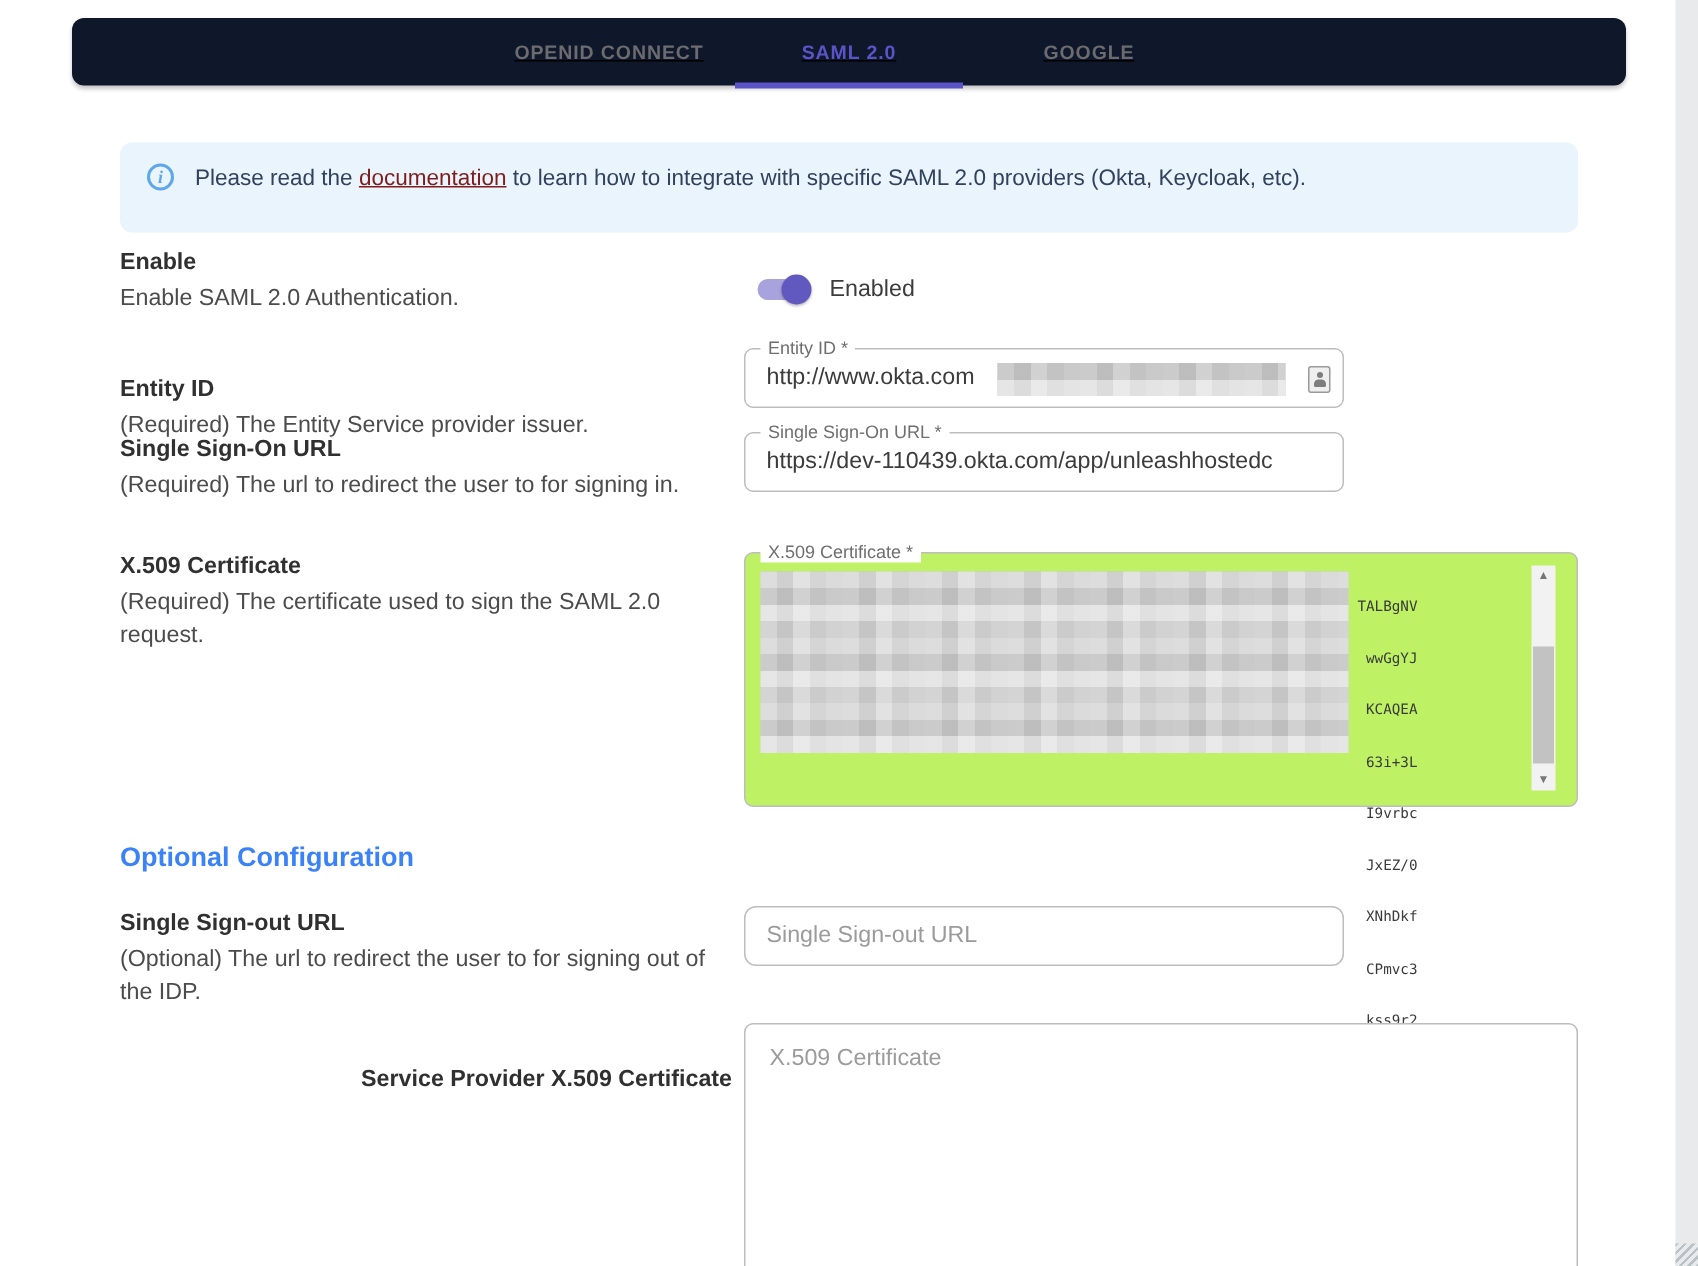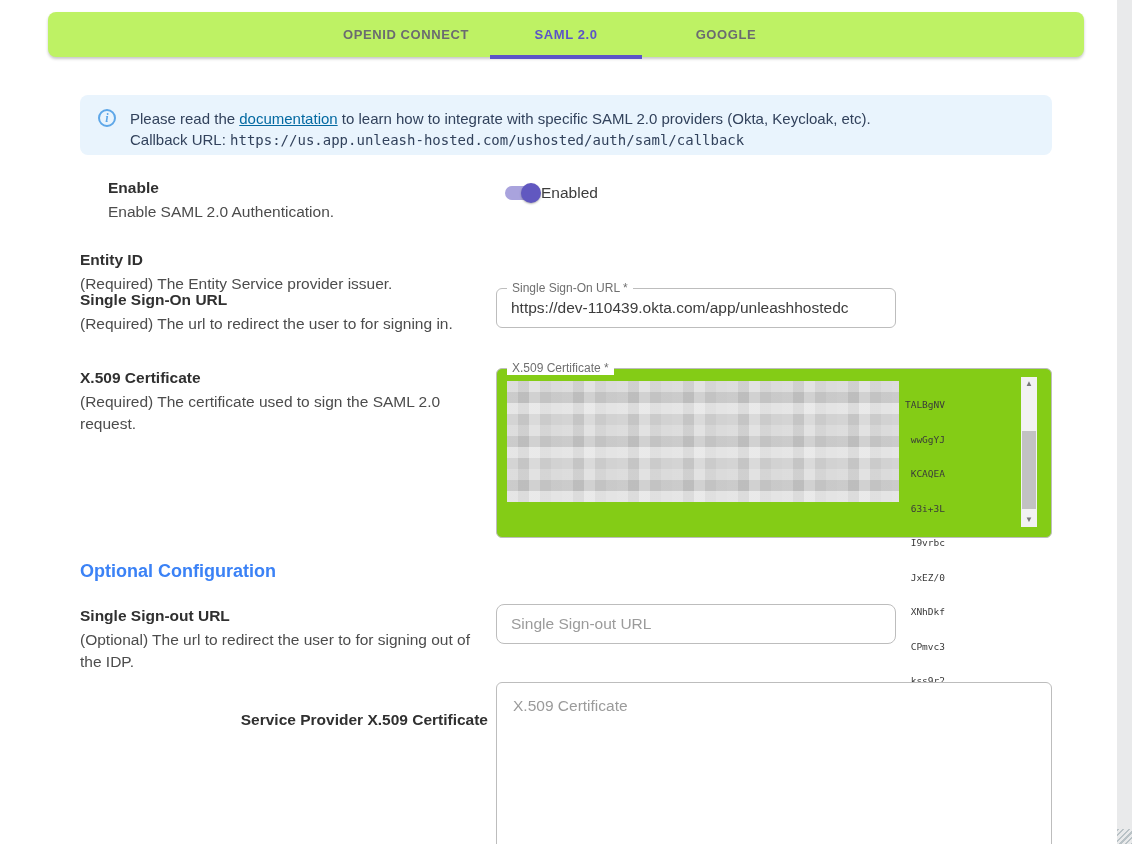--- a/index.html
+++ b/index.html
@@ -1,36 +1,36 @@
 <!DOCTYPE html>
 <html><head>
 <meta charset="utf-8">
 <style>
   * { margin:0; padding:0; box-sizing:border-box; }
   body { background:#ffffff; font-family:"Liberation Sans", sans-serif; }
   .page { position:relative; width:1132px; height:844px; background:#ffffff; overflow:hidden; }
 
   
   .tabbar { position:absolute; left:48px; top:12px; width:1036px; height:45px;
-    background:#bef264; border-radius:8px; box-shadow:0 2px 3px rgba(0,0,0,0.22);
-    display:flex; align-items:stretch; justify-content:center; }
+    background:#0f172a; border-radius:8px; box-shadow:0 2px 3px rgba(0,0,0,0.22);
+    display:flex; align-items:stretch; justify-content:center;text-decoration:underline; }
   .tab { position:relative; width:160px; display:flex; align-items:center; justify-content:center;
     font-size:13px; font-weight:bold; letter-spacing:0.6px; color:#6b6b70; cursor:pointer; }
   .tab.active { color:#5b54c8; }
   .tab .underline { position:absolute; left:4px; right:4px; bottom:-2px; height:4px; background:#5b54c8; }
 
   
   .alert { position:absolute; left:80px; top:95px; width:972px; height:60px;
     background:#e9f4fd; border-radius:8px; display:flex; padding:13px 16px 0 18px;
     color:#32425c; font-size:15px; }
   .info-icon { width:18px; height:18px; border:2px solid #5ea7e8; border-radius:50%;
     color:#5ea7e8; font-size:12px; font-weight:bold; line-height:14px; text-align:center;
     margin-right:14px; flex:0 0 auto; margin-top:1px; font-family:"Liberation Serif", serif; font-style:italic; }
   .alert-line { line-height:21px; }
-  .alert a { color:#0369a1; }
+  .alert a { color:#7f1d1d; }
   .mono { font-family:"DejaVu Sans Mono", monospace; font-size:14px; }
 
   
   .lbl-block { position:absolute; left:80px; width:408px; color:#4c4c4c; font-size:15.5px; line-height:22px; }
   .lbl-block h4 { color:#303030; font-size:15.5px; font-weight:bold; margin-bottom:2px; }
   .section-heading { position:absolute; left:80px; top:561px; font-size:18px; font-weight:bold; color:#3b82f6; }
 
   
   .field { position:absolute; border:1px solid #bdbdbd; border-radius:6px; background:#fff; }
   .field-label { position:absolute; top:-8px; left:10px; background:#fff; padding:0 5px;
@@ -38,40 +38,40 @@
   .field input { width:100%; height:100%; border:none; outline:none; background:transparent;
     font-family:"Liberation Sans", sans-serif; font-size:15.5px; color:#3c3c3c; padding:0 14px; border-radius:6px; }
   .field input::placeholder { color:#9b9b9b; opacity:1; }
 
   
   .toggle-row { position:absolute; left:503px; top:181px; display:flex; align-items:center; }
   .switch { position:relative; width:38px; height:24px; cursor:pointer; }
   .switch .track { position:absolute; left:2px; top:5px; width:34px; height:14px; border-radius:7px; background:#a9a3dd; }
   .switch .thumb { position:absolute; right:0; top:2px; width:20px; height:20px; border-radius:50%;
     background:#6158c0; box-shadow:0 1px 2px rgba(0,0,0,0.3); }
-  .toggle-text { font-size:15.5px; color:#3c3c3c; }
+  .toggle-text { margin-left:12px; font-size:15.5px; color:#3c3c3c; }
 
   
   .mosaic { background-color:#d2d2d2;
     background-image:
       repeating-linear-gradient(0deg, rgba(255,255,255,0.35) 0 11px, rgba(0,0,0,0.06) 11px 22px, rgba(255,255,255,0.12) 22px 33px, rgba(0,0,0,0.02) 33px 44px),
       repeating-linear-gradient(90deg, #d8d8d8 0 11px, #c9c9c9 11px 22px, #dedede 22px 33px, #cfcfcf 33px 44px, #d6d6d6 44px 55px);
   }
 
   
   .autofill-icon { position:absolute; right:8px; top:11px; width:15px; height:18px;
     border:1.5px solid #9a9a9a; border-radius:2px; background:#efefef; }
   .autofill-icon::before { content:""; position:absolute; left:4.5px; top:3px; width:4px; height:4px;
     border-radius:50%; background:#7d7d7d; }
   .autofill-icon::after { content:""; position:absolute; left:2.5px; top:8px; width:8px; height:5px;
     border-radius:3px 3px 1px 1px; background:#7d7d7d; }
 
   
   .cert-box { position:absolute; left:496px; top:368px; width:556px; height:170px;
-    border:1px solid #bdbdbd; border-radius:6px; background:#84cc16;padding-left:12px; }
+    border:1px solid #bdbdbd; border-radius:6px; background:#bef264;padding-left:12px; }
   .cert-content { position:absolute; left:12px; top:7px; width:440px;
     font-family:"DejaVu Sans Mono", monospace; font-size:9.5px; line-height:11.5px; color:#3a3a3a; white-space:pre; }
   .cert-line { width:436px; }
   .cert-line.frag { text-align:right; }
   .cert-mosaic { position:absolute; left:10px; top:12px; width:392px; height:121px; }
 
   
   .vscroll { position:absolute; right:14px; top:8px; width:16px; bottom:10px; background:#f2f2f2; }
   .vscroll .arrow { position:absolute; left:0; width:16px; height:14px; color:#777;
     font-size:8px; line-height:14px; text-align:center; }
@@ -105,39 +105,44 @@
     </div>
     <div class="tab">
       <span>GOOGLE</span>
     </div>
   </div>
 
   <div class="alert">
     <div class="info-icon">i</div>
     <div>
       <div class="alert-line"><span>Please read the </span><a href="#">documentation</a><span> to learn how to integrate with specific SAML 2.0 providers (Okta, Keycloak, etc).</span></div>
-      <div class="alert-line"><span>Callback URL: </span><span class="mono">https://us.app.unleash-hosted.com/ushosted/auth/saml/callback</span></div>
-    </div>
-  </div>
-
-  <div class="lbl-block" style="top:177px;margin-left:28px;">
+    </div>
+  </div>
+
+  <div class="lbl-block" style="top:164px;">
     <h4>Enable</h4>
     <div>Enable SAML 2.0 Authentication.</div>
   </div>
   <div class="toggle-row">
     <div class="switch">
       <div class="track"></div>
       <div class="thumb"></div>
     </div>
     <span class="toggle-text">Enabled</span>
   </div>
 
   <div class="lbl-block" style="top:233px;margin-top:16px;">
     <h4>Entity ID</h4>
     <div>(Required) The Entity Service provider issuer.</div>
+  </div>
+  <div class="field" style="left:496px; top:232px; width:400px; height:40px;">
+    <span class="field-label">Entity ID *</span>
+    <input type="text" value="http://www.okta.com" style="">
+    <div class="mosaic" style="position:absolute; left:168px; top:9px; width:192px; height:22px;"></div>
+    <div class="autofill-icon"></div>
   </div>
 
   <div class="lbl-block" style="top:289px;">
     <h4>Single Sign-On URL</h4>
     <div>(Required) The url to redirect the user to for signing in.</div>
   </div>
   <div class="field" style="left:496px; top:288px; width:400px; height:40px;">
     <span class="field-label">Single Sign-On URL *</span>
     <input type="text" value="https://dev-110439.okta.com/app/unleashhostedc" style="">
   </div>

